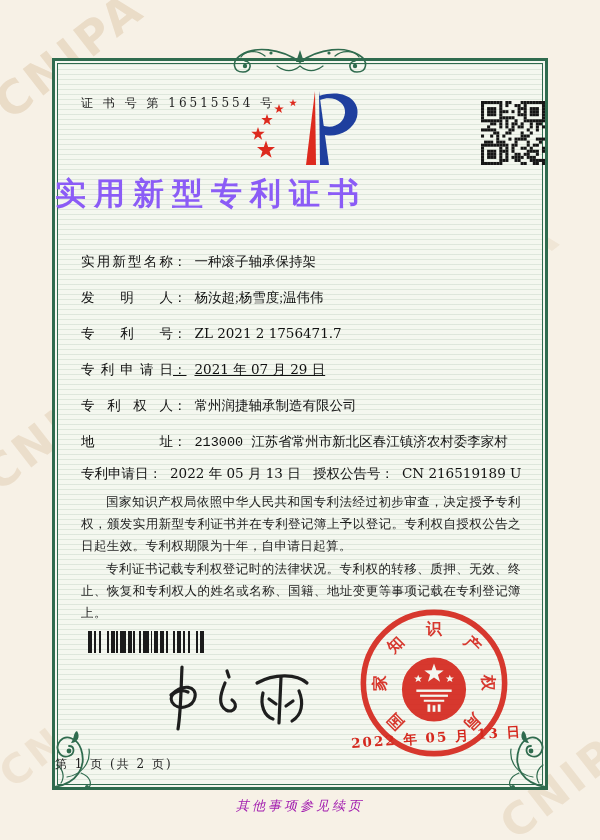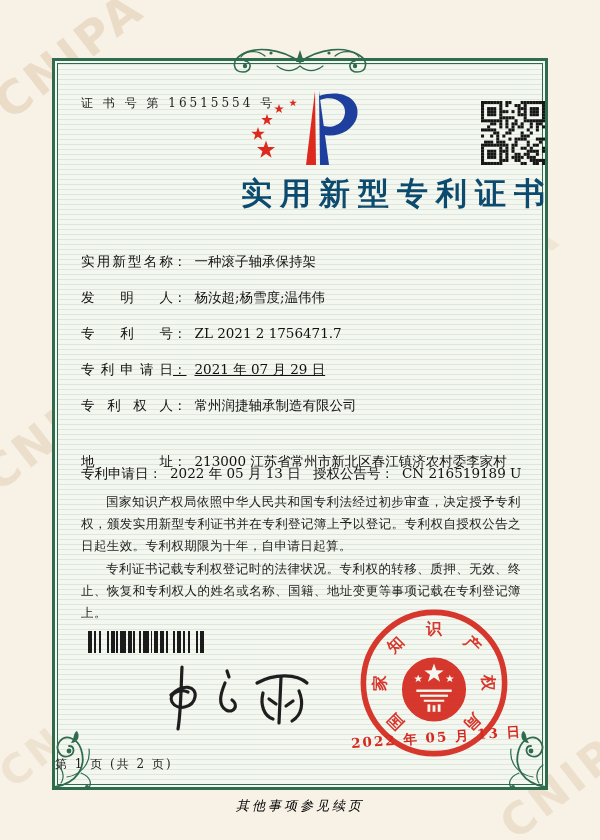--- a/index.html
+++ b/index.html
@@ -38,35 +38,35 @@
   .orn-bl{left:-8px;bottom:-8px;}
   .orn-br{right:-8px;bottom:-8px;transform:scaleX(-1);}
   
   .cert-no{
     position:absolute;left:26px;top:34px;font-size:12px;color:#222;
     letter-spacing:3px;font-weight:500;
   }
   .logo{position:absolute;left:182px;top:26px;width:130px;height:82px;}
   .qr{position:absolute;left:426px;top:40px;width:64px;height:64px;}
   .title{
-    position:absolute;left:0;top:112px;width:100%;text-align:right;
-    font-size:31px;font-weight:700;color:#0c4a6e;letter-spacing:8px;padding-left:8px;
+    position:absolute;left:0;top:112px;width:100%;text-align:left;
+    font-size:31px;font-weight:700;color:#8b5cf6;letter-spacing:8px;
   }
   
   .row{
     position:absolute;left:26px;width:450px;font-size:13.5px;color:#111;
     font-weight:500;white-space:nowrap;
   }
   .row .lbl{
     display:inline-block;width:92px;text-align:justify;text-align-last:justify;
     vertical-align:bottom;
   }
   .row .colon{margin-right:8px;}
-  .r1{top:192px;} .r2{top:228px;} .r3{top:264px;} .r4{top:300px;text-decoration:underline;}
-  .r5{top:336px;} .r6{top:392px;} .r7{top:404px;}
+  .r1{top:192px;} .r2{top:228px;font-family:Liberation Serif, serif;} .r3{top:264px;} .r4{top:300px;text-decoration:underline;}
+  .r5{top:336px;} .r6{top:372px;font-family:Liberation Mono, monospace;} .r7{top:404px;}
   .grant-right{position:absolute;left:232px;top:0;}
   
   .body-text{
     position:absolute;left:26px;right:24px;top:430px;
     font-size:12.5px;line-height:1.74;color:#1d1d1d;
     letter-spacing:.4px;text-align:justify;
   }
   .body-text p{margin:0 0 2px 0;text-indent:2em;}
   
   .barcode{position:absolute;left:33px;top:570px;height:22px;display:flex;align-items:stretch;}
@@ -83,21 +83,21 @@
     color:#d5281e;font-size:13.5px;font-weight:700;letter-spacing:2px;
     transform:rotate(-4deg);white-space:nowrap;
   }
   
   .page-no{
     position:absolute;left:0;bottom:14px;width:100%;
     font-size:12px;color:#222;letter-spacing:2px;
   }
   .cont-note{
     position:absolute;left:0;top:797px;width:100%;text-align:center;
-    font-size:13px;color:#000000;font-style:italic;letter-spacing:3px;
+    font-size:13px;color:#a21caf;font-style:italic;letter-spacing:3px;
   }
 </style>
 </head>
 <body>
 
 <div class="page">
 
   <div class="wm wm1">CNIPA</div>
   <div class="wm wm2">CNIPA</div>
   <div class="wm wm3">CNIPA</div>

